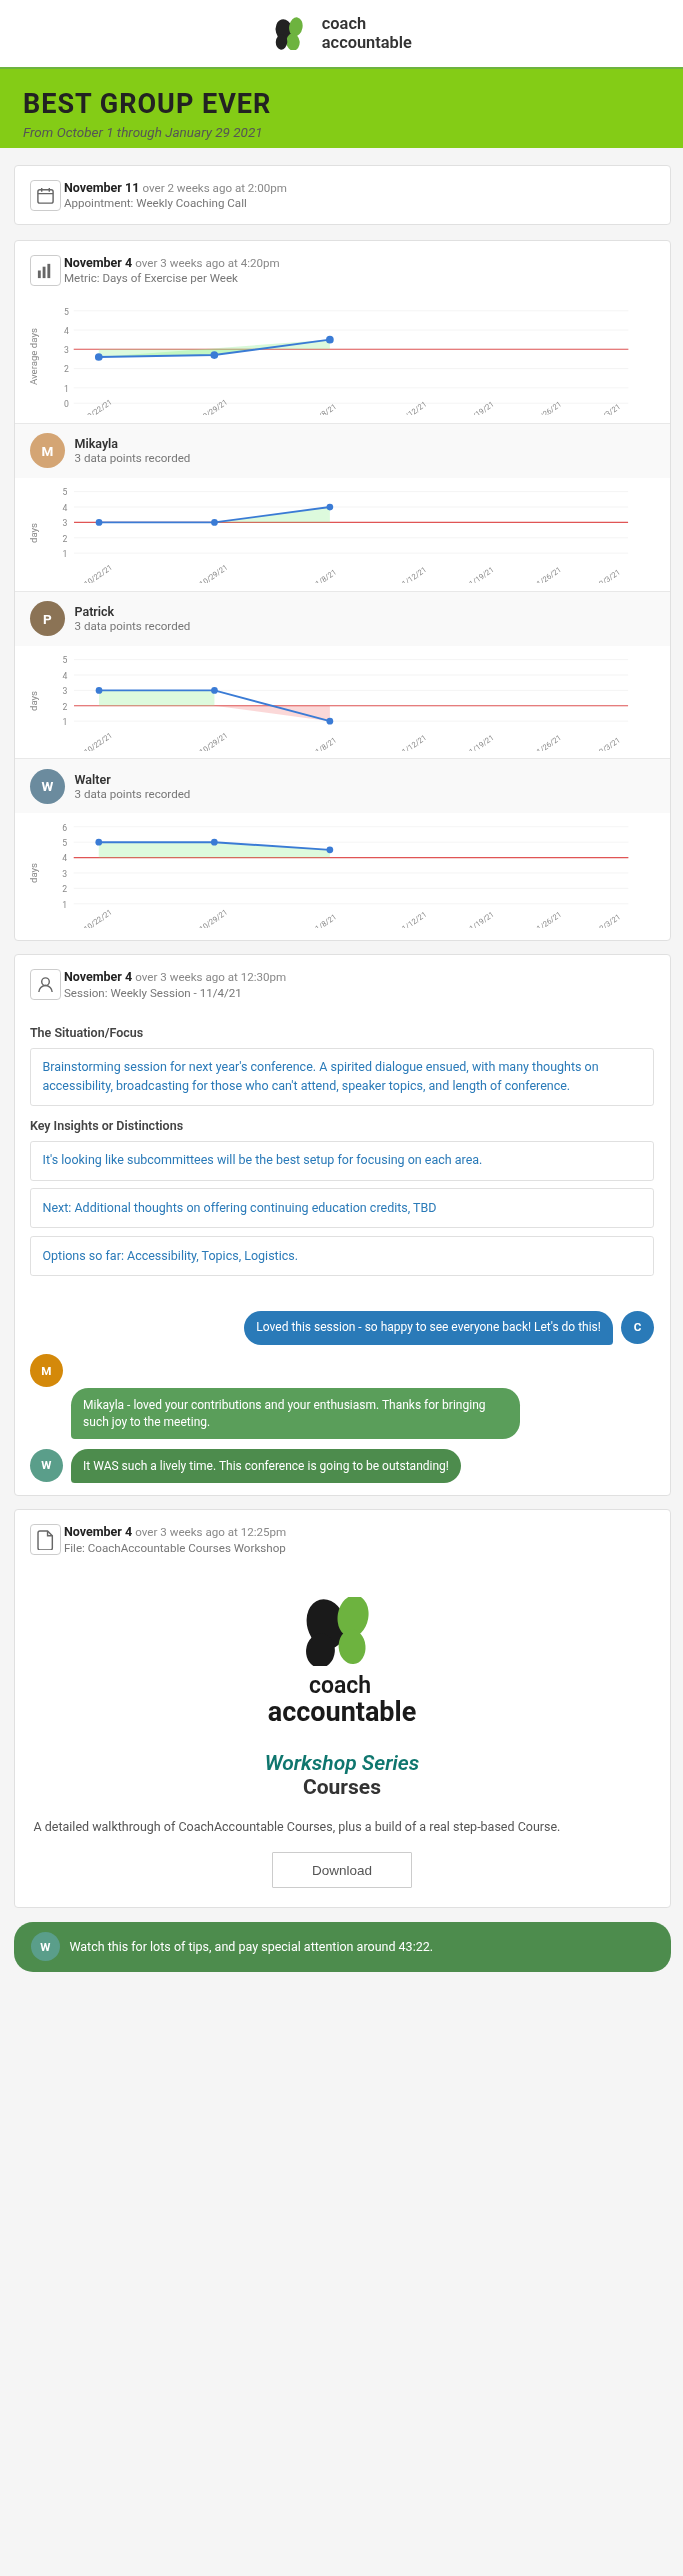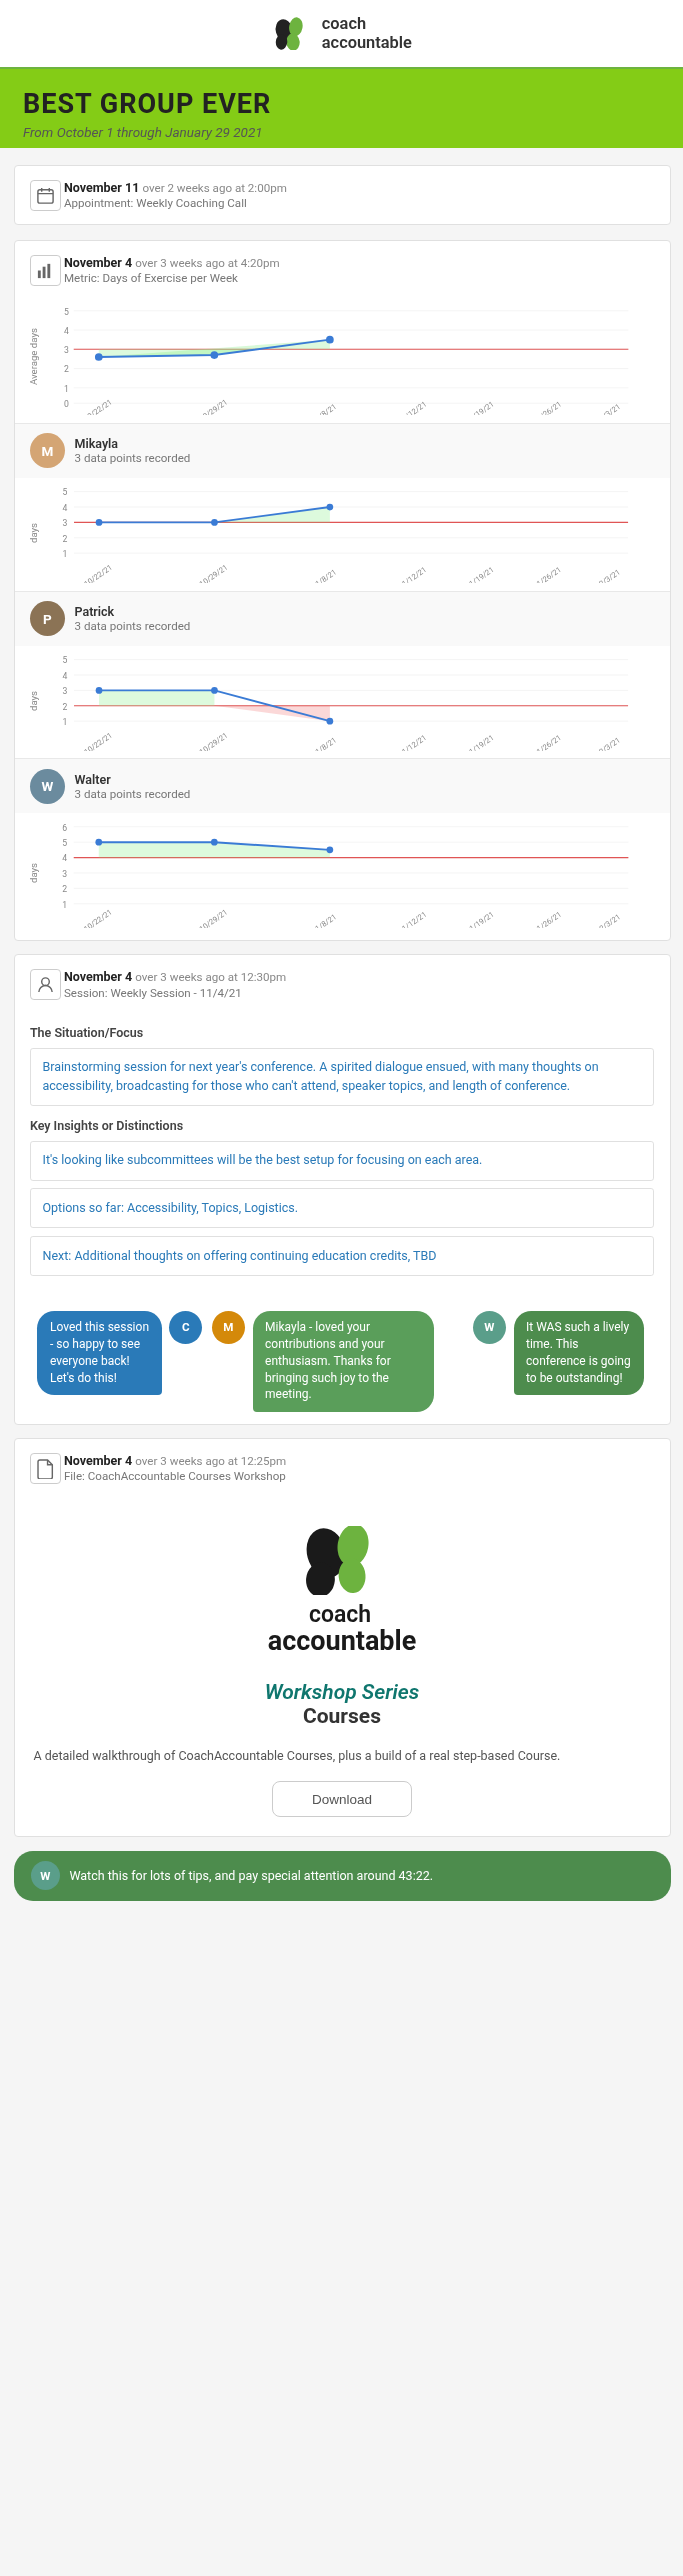--- a/index.html
+++ b/index.html
@@ -103,21 +103,21 @@
     }
     .highlight-box p {
       font-size: 12.5px;
       color: #2a7ab8;
       line-height: 1.5;
     }
     
     .chat-container {
       padding: 11.6px 15.4px;
       display: flex;
-      flex-direction: row;
+      flex-direction: column;
       gap: 9.6px;
     }
     .chat-bubble-right {
       display: flex;
       justify-content: flex-end;
       align-items: flex-start;
       gap: 7.7px;
     }
     .chat-bubble-left {
       display: flex;
@@ -134,20 +134,21 @@
     }
     .bubble-blue {
       background: #2a7ab8;
       color: white;
       border-bottom-right-radius: 3.9px;
     }
     .bubble-green {
       background: #5a9e5a;
       color: white;
       border-bottom-left-radius: 3.9px;
+      margin-top: 34px;
     }
     .bubble-green2 {
       background: #4d8c4d;
       color: white;
       border-bottom-left-radius: 3.9px;
     }
     .chat-avatar {
       width: 33px;
       height: 33px;
       border-radius: 50%;
@@ -193,21 +194,21 @@
       font-size: 12.5px;
       color: #555;
       padding: 0 19px 15.4px;
       line-height: 1.5;
     }
     .download-btn {
       display: block;
       margin: 0 auto 19px;
       padding: 9.6px 39px;
       border: 1px solid #ccc;
-      border-radius: 8px;
+      border-radius: 1px;
       background: white;
       color: #555;
       font-size: 13.5px;
       cursor: pointer;
       text-align: center;
       width: fit-content;
     }
     .bottom-bubble {
       margin: 13.5px 13.5px;
       background: #4d8c4d;
@@ -521,24 +522,24 @@
     <div class="section-label">The Situation/Focus</div>
     <div class="highlight-box">
       <p>Brainstorming session for next year's conference. A spirited dialogue ensued, with many thoughts on accessibility, broadcasting for those who can't attend, speaker topics, and length of conference.</p>
     </div>
 
     <div class="section-label">Key Insights or Distinctions</div>
     <div class="highlight-box">
       <p>It's looking like subcommittees will be the best setup for focusing on each area.</p>
     </div>
     <div class="highlight-box">
+      <p>Next: Additional thoughts on offering continuing education credits, TBD</p>
+    </div>
+    <div class="highlight-box">
       <p>Options so far: Accessibility, Topics, Logistics.</p>
-    </div>
-    <div class="highlight-box">
-      <p>Next: Additional thoughts on offering continuing education credits, TBD</p>
     </div>
   </div>
 
   <div class="chat-container">
 
     <div class="chat-bubble-right">
       <div class="bubble bubble-blue">
         <span>Loved this session - so happy to see everyone back! Let's do this!</span>
       </div>
       <div class="chat-avatar blue">C</div>

